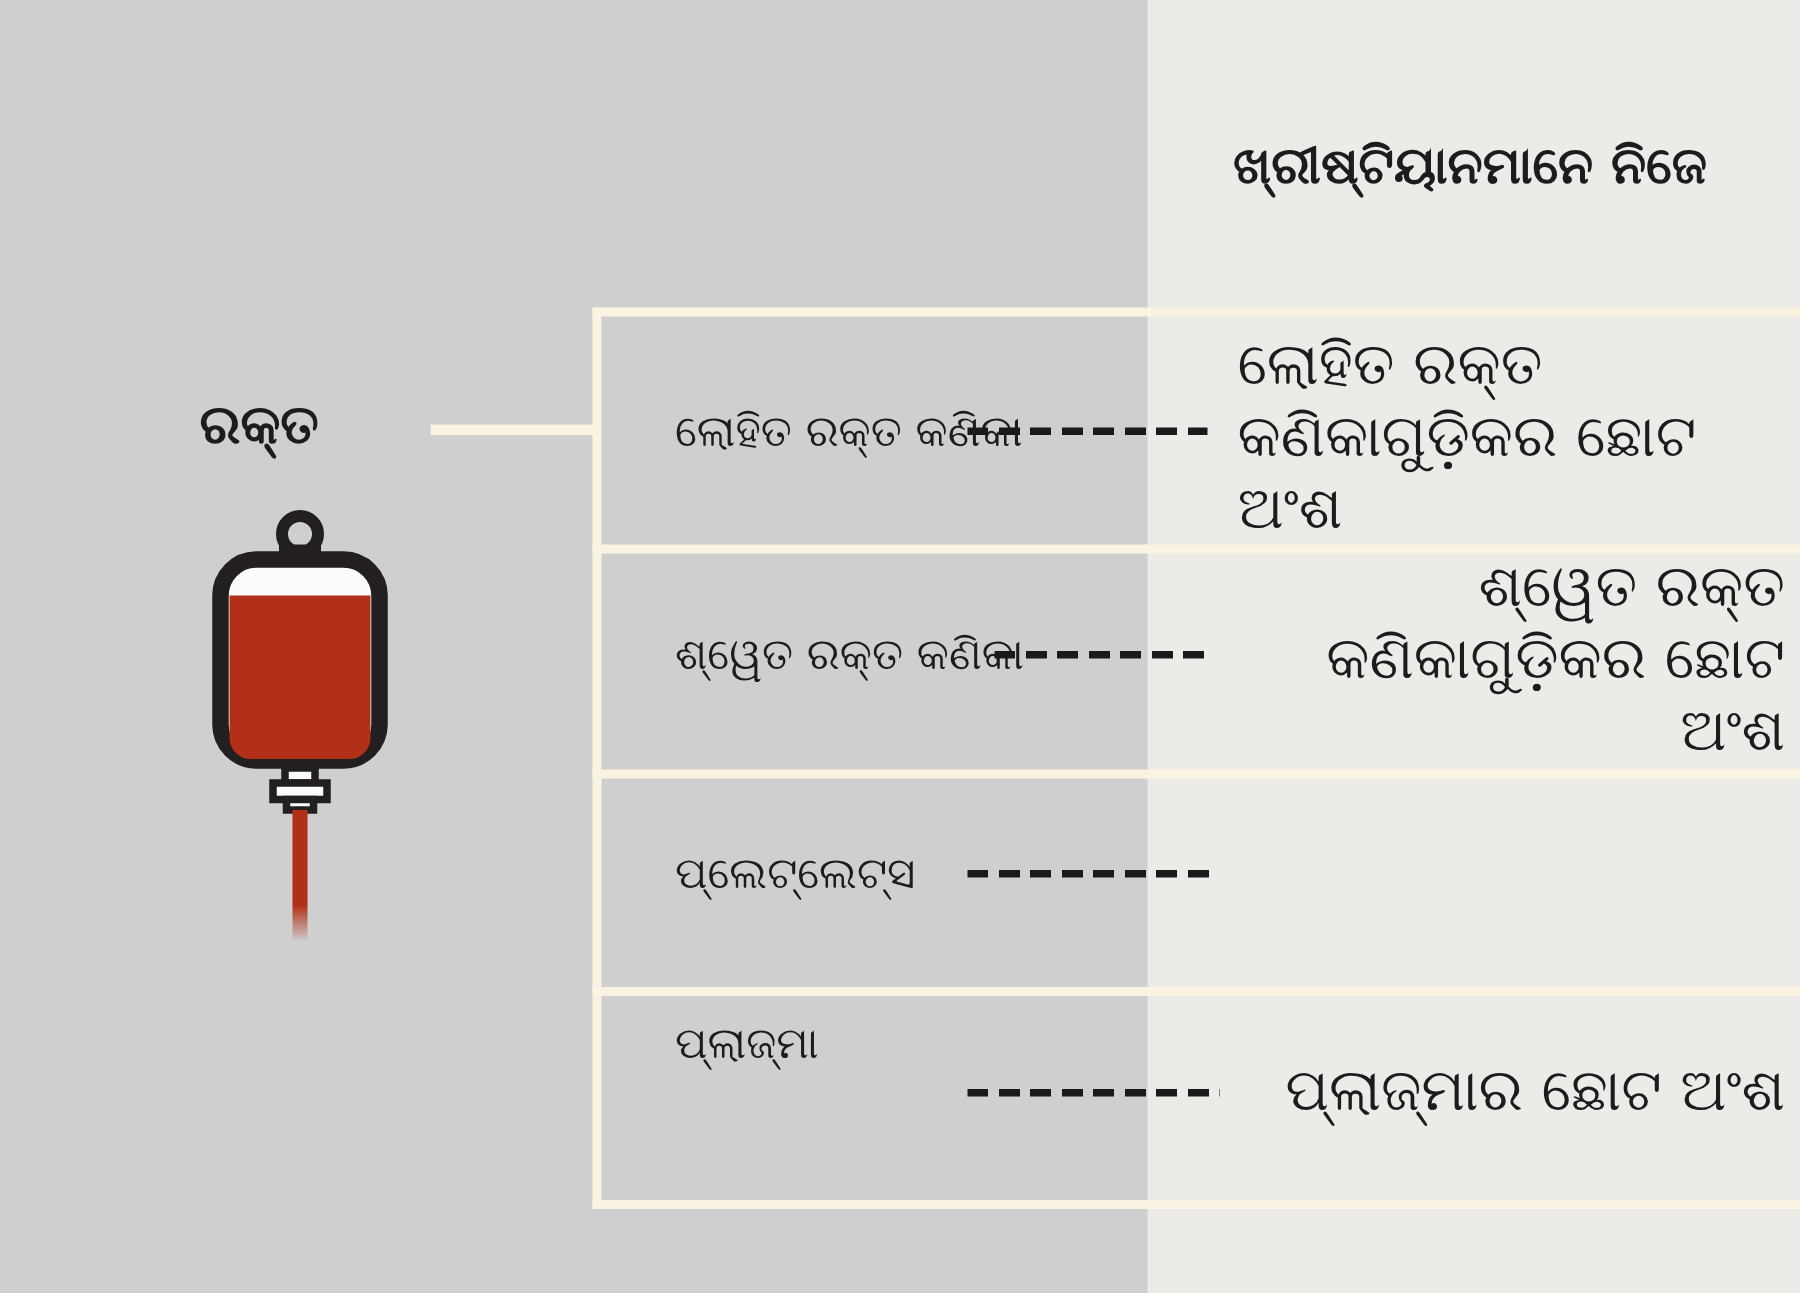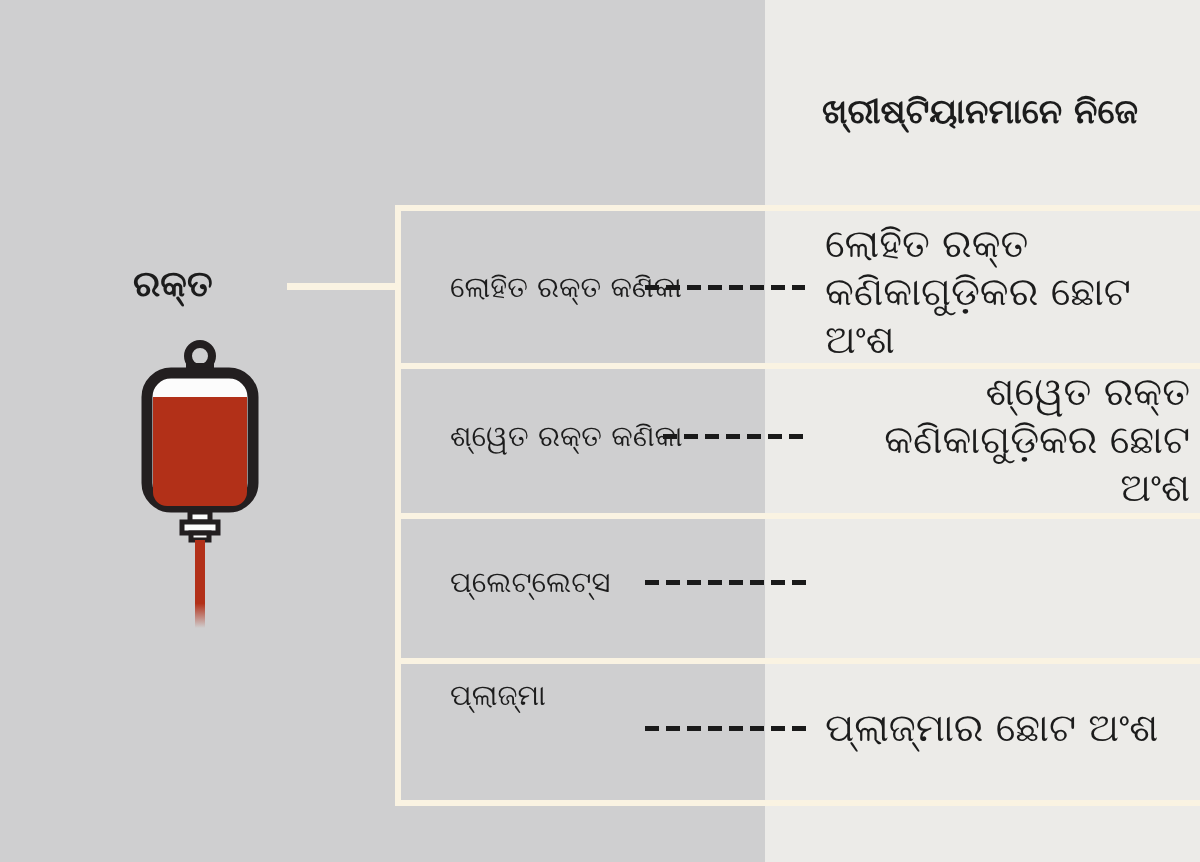--- a/index.html
+++ b/index.html
@@ -50,21 +50,21 @@
     background:repeating-linear-gradient(to right,#1a1a1a 0 14px,transparent 14px 21px);
   }
   .da-1{left:645px;top:285px;width:160px;}
   .da-2{left:663px;top:434px;width:145px;}
   .da-3{left:645px;top:580px;width:165px;}
   .da-4{left:645px;top:726px;width:168px;}
   .fraction{
     position:absolute;left:825px;width:365px;transform:translateY(-50%);
     font-size:39px;line-height:48px;
   }
-  .fr-1{top:292px;} .fr-2{top:440px;text-align:right;} .fr-3{top:582px;} .fr-4{top:728px;}
+  .fr-1{top:292px;} .fr-2{top:440px;text-align:right;} .fr-3{top:582px;} .fr-4{top:728px;text-align:right;}
   .bag-svg{position:absolute;left:120px;top:340px;}
 </style>
 </head>
 <body>
 
 <div class="canvas">
 
   <div class="right-panel"></div>
 
   <div class="header-right">

